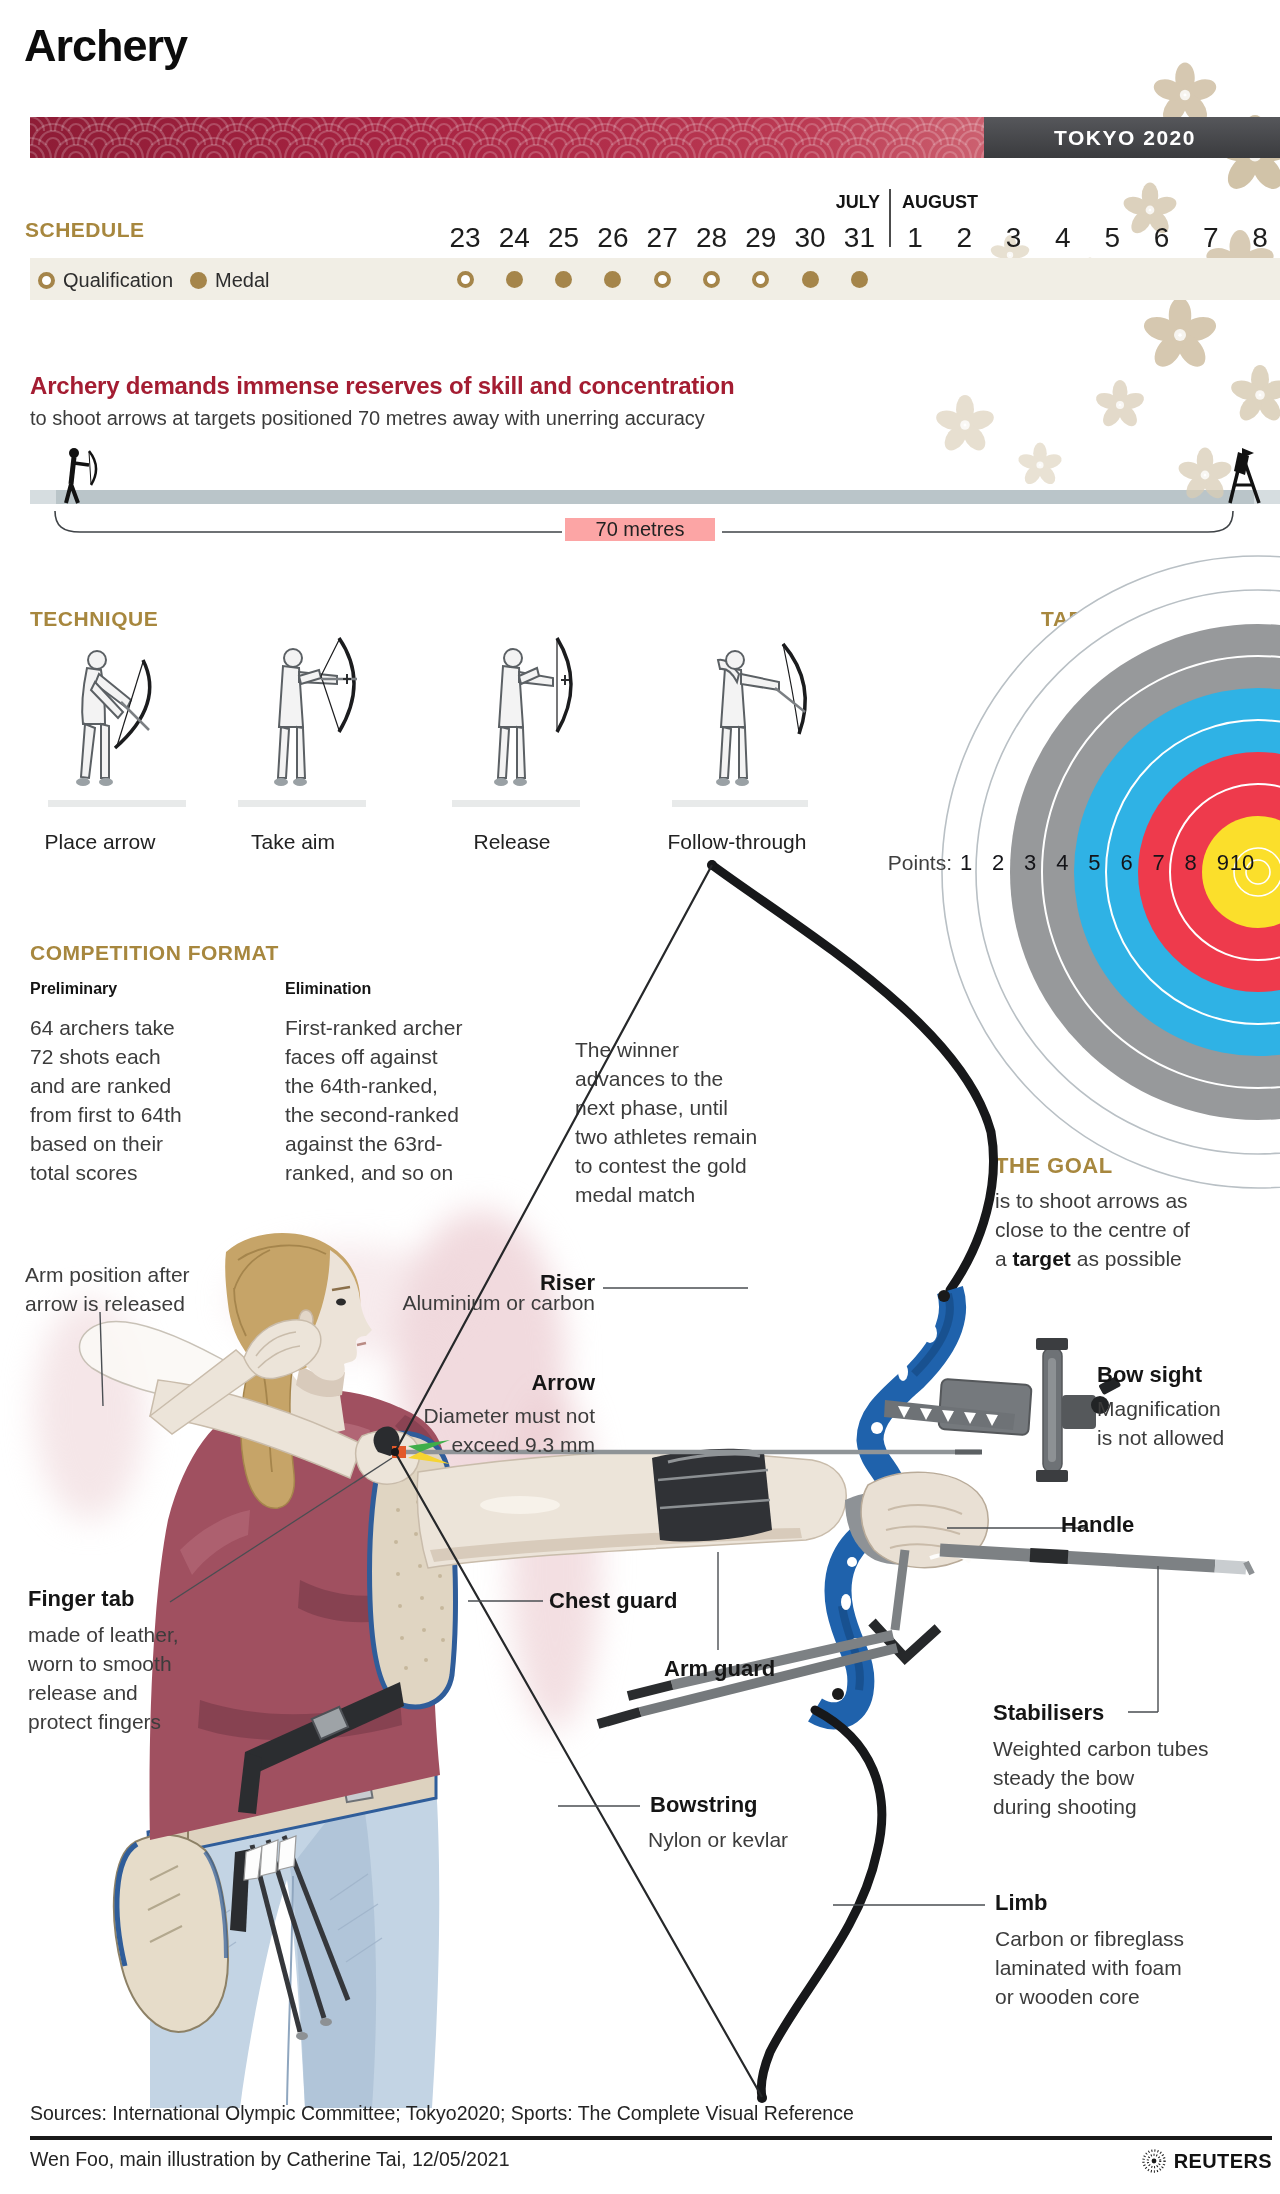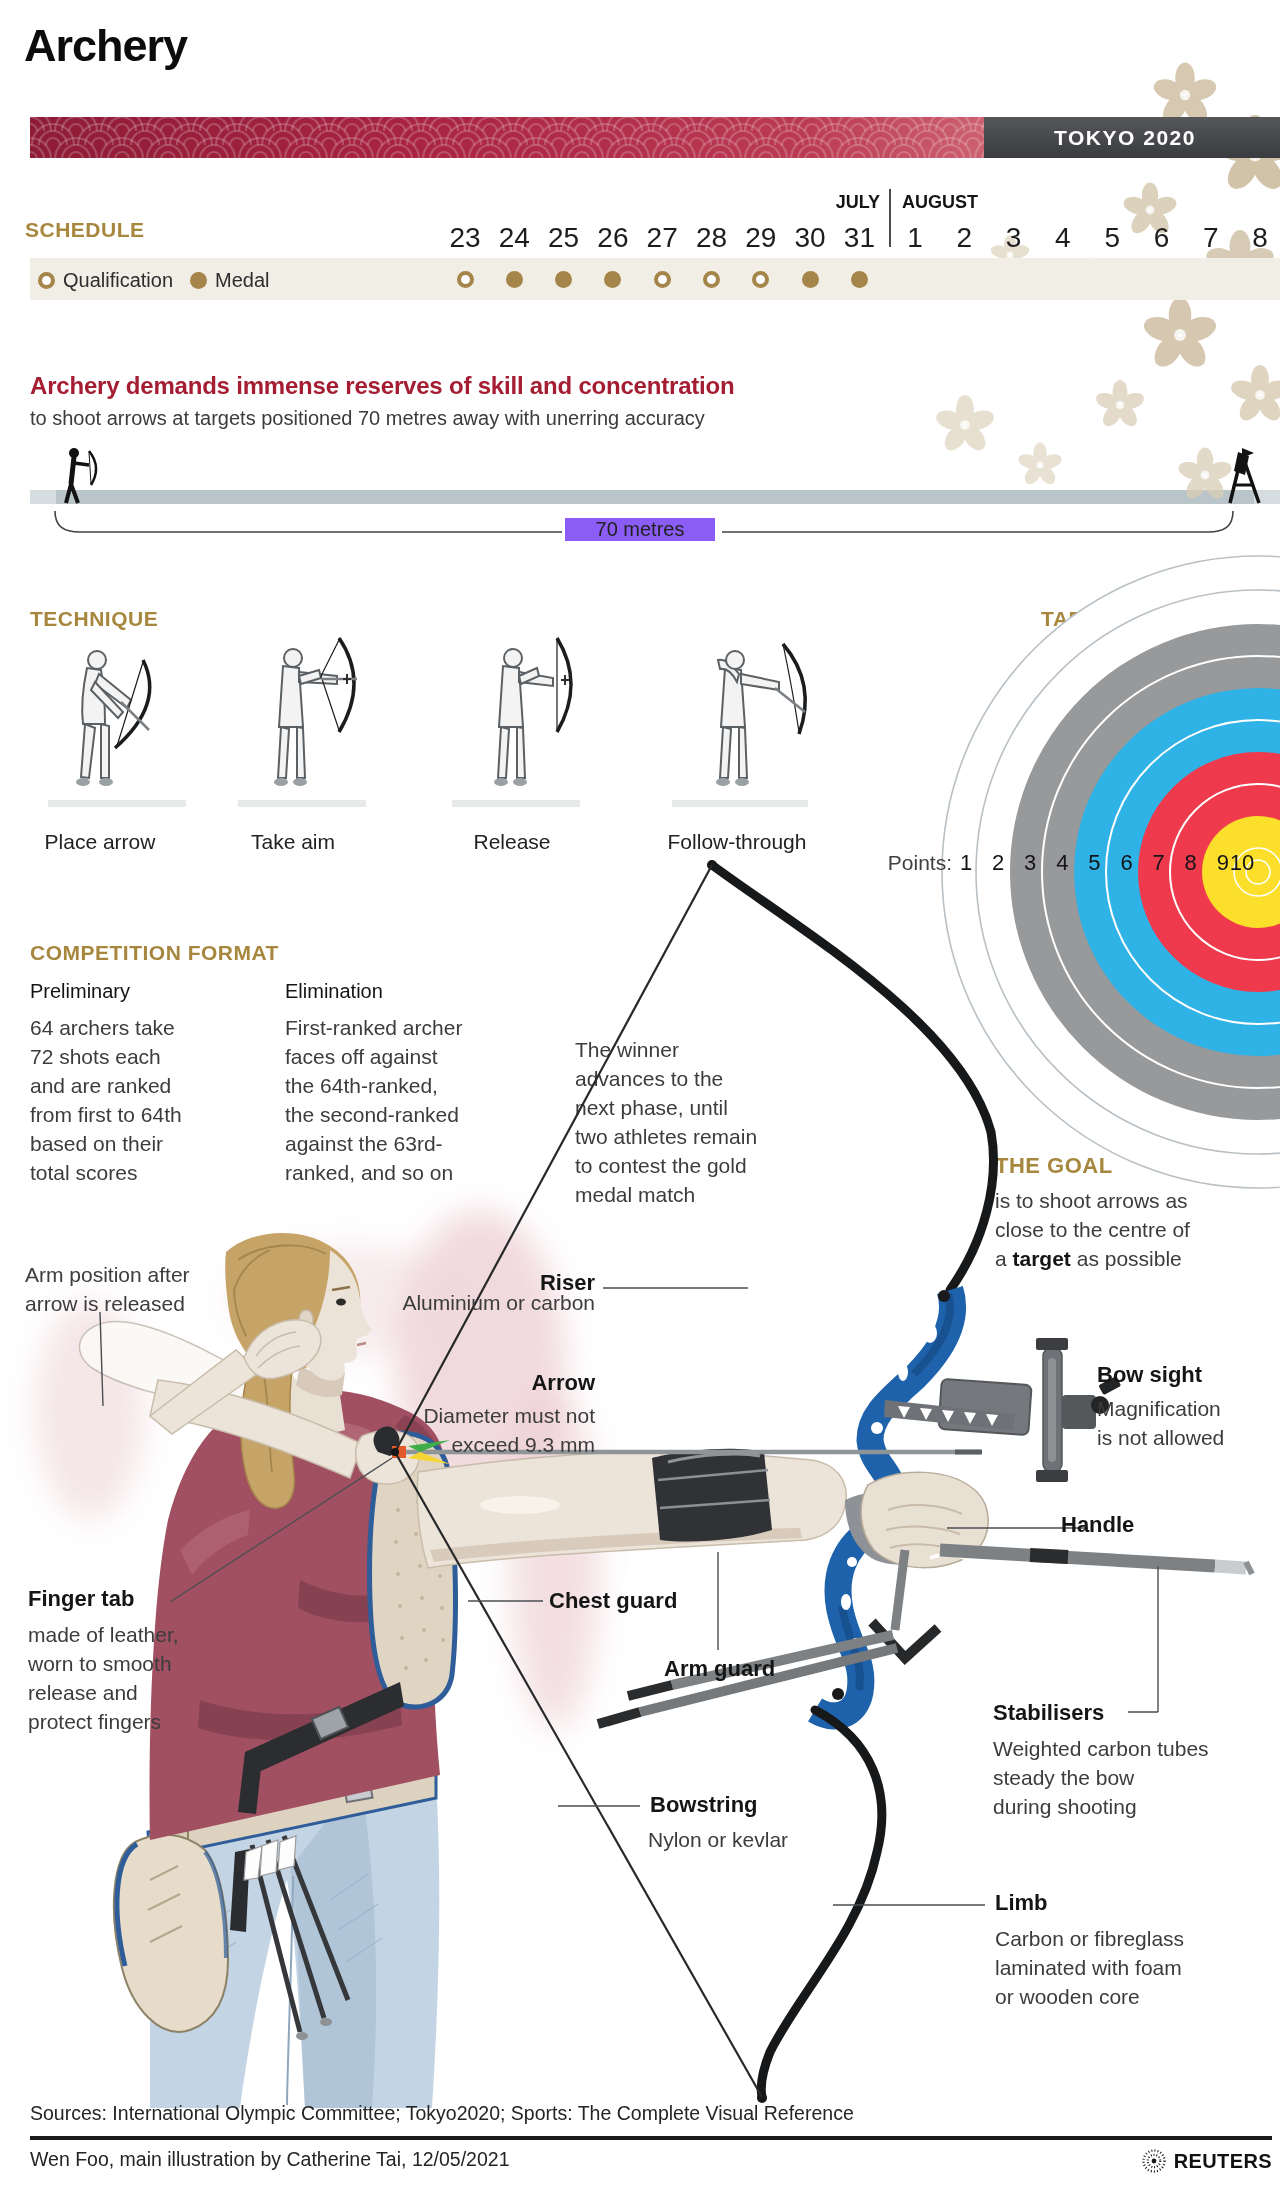--- a/index.html
+++ b/index.html
@@ -31,32 +31,32 @@
   .dot.open{background:#fff;border:4px solid #a5854a;}
   .legend{position:absolute;top:269px;display:flex;align-items:center;font-size:20px;color:#2d2d2d;}
   .legend .dot{position:static;margin-right:8px;}
   
   #headline{left:30px;top:372px;font-size:24px;font-weight:bold;color:#a41d32;letter-spacing:-.2px;}
   #subline{left:30px;top:407px;font-size:20px;color:#3b3b3b;}
   
   #range-bar{left:30px;top:490px;width:1250px;height:14px;background:#bac5c9;}
   #range-bar .endL{position:absolute;left:0;width:26px;height:14px;background:#d6dde0;}
   #range-bar .endR{position:absolute;right:0;width:26px;height:14px;background:#d6dde0;}
-  #distance-text{left:565px;top:518px;width:150px;text-align:center;font-size:20px;color:#222;background:#8b5cf6;}
+  #distance-text{left:565px;top:518px;width:150px;text-align:center;font-size:20px;color:#222;background:#fca5a5;}
   
   #technique-h{left:30px;top:607px;}
   .ground{position:absolute;top:800px;height:7px;background:#e8eaea;}
   .step-label{position:absolute;top:830px;font-size:21px;color:#222;text-align:center;}
   
   #target-h{left:1005px;top:607px;width:160px;text-align:center;}
   #points-label{left:845px;top:851px;width:107px;text-align:right;font-size:21px;color:#3f3f3f;}
   .pt{position:absolute;top:850px;width:30px;text-align:center;font-size:22px;color:#141418;}
   
   #comp-h{left:30px;top:941px;}
-  .colT{font-size:20px;font-weight:normal;color:#141414;}
+  .colT{font-size:16px;font-weight:bold;color:#141414;}
   
   #goal-h{left:995px;top:1153px;font-size:22px;}
   #goal-body{left:995px;top:1186px;}
   
   .eq-desc{font-size:21px;color:#3c3c3c;line-height:29px;}
   
   #sources{left:30px;top:2102px;font-size:19.5px;color:#242424;}
   #rule{left:30px;top:2136px;width:1242px;height:3.5px;background:#1a1a1a;}
   #credit{left:30px;top:2148px;font-size:19.5px;color:#242424;}
   #reuters{right:8px;top:2147px;display:flex;align-items:center;gap:6px;}

